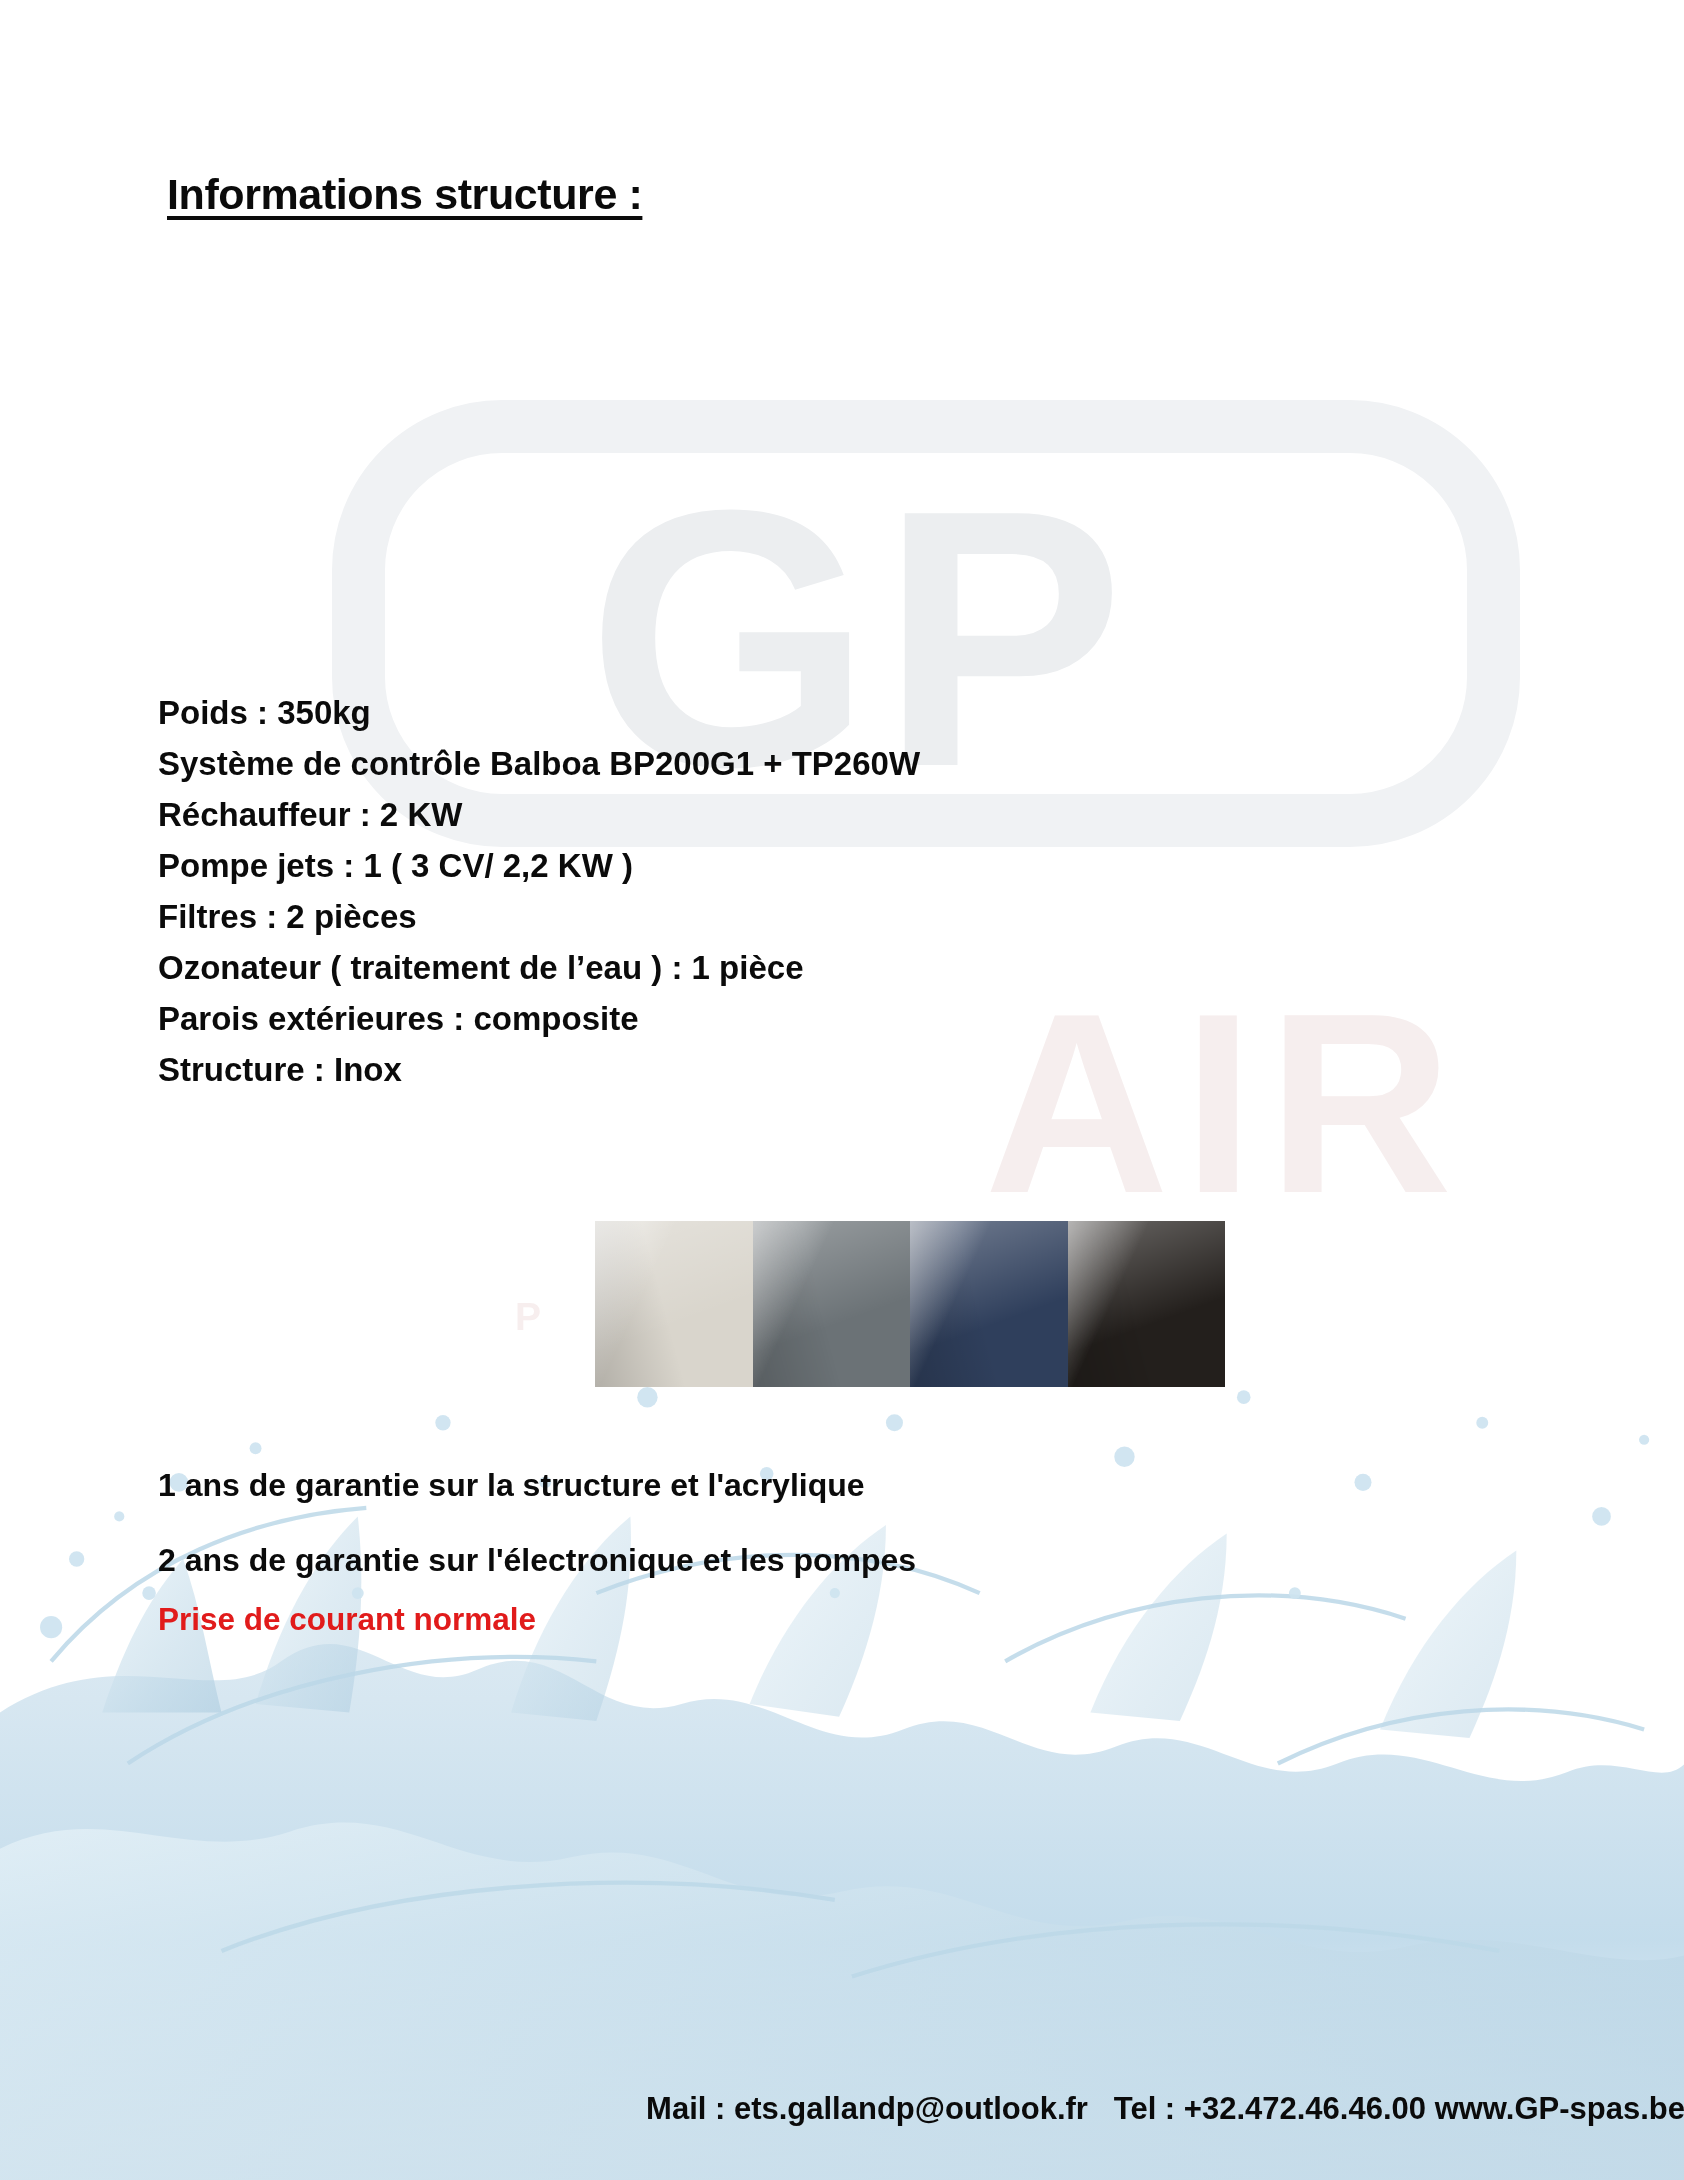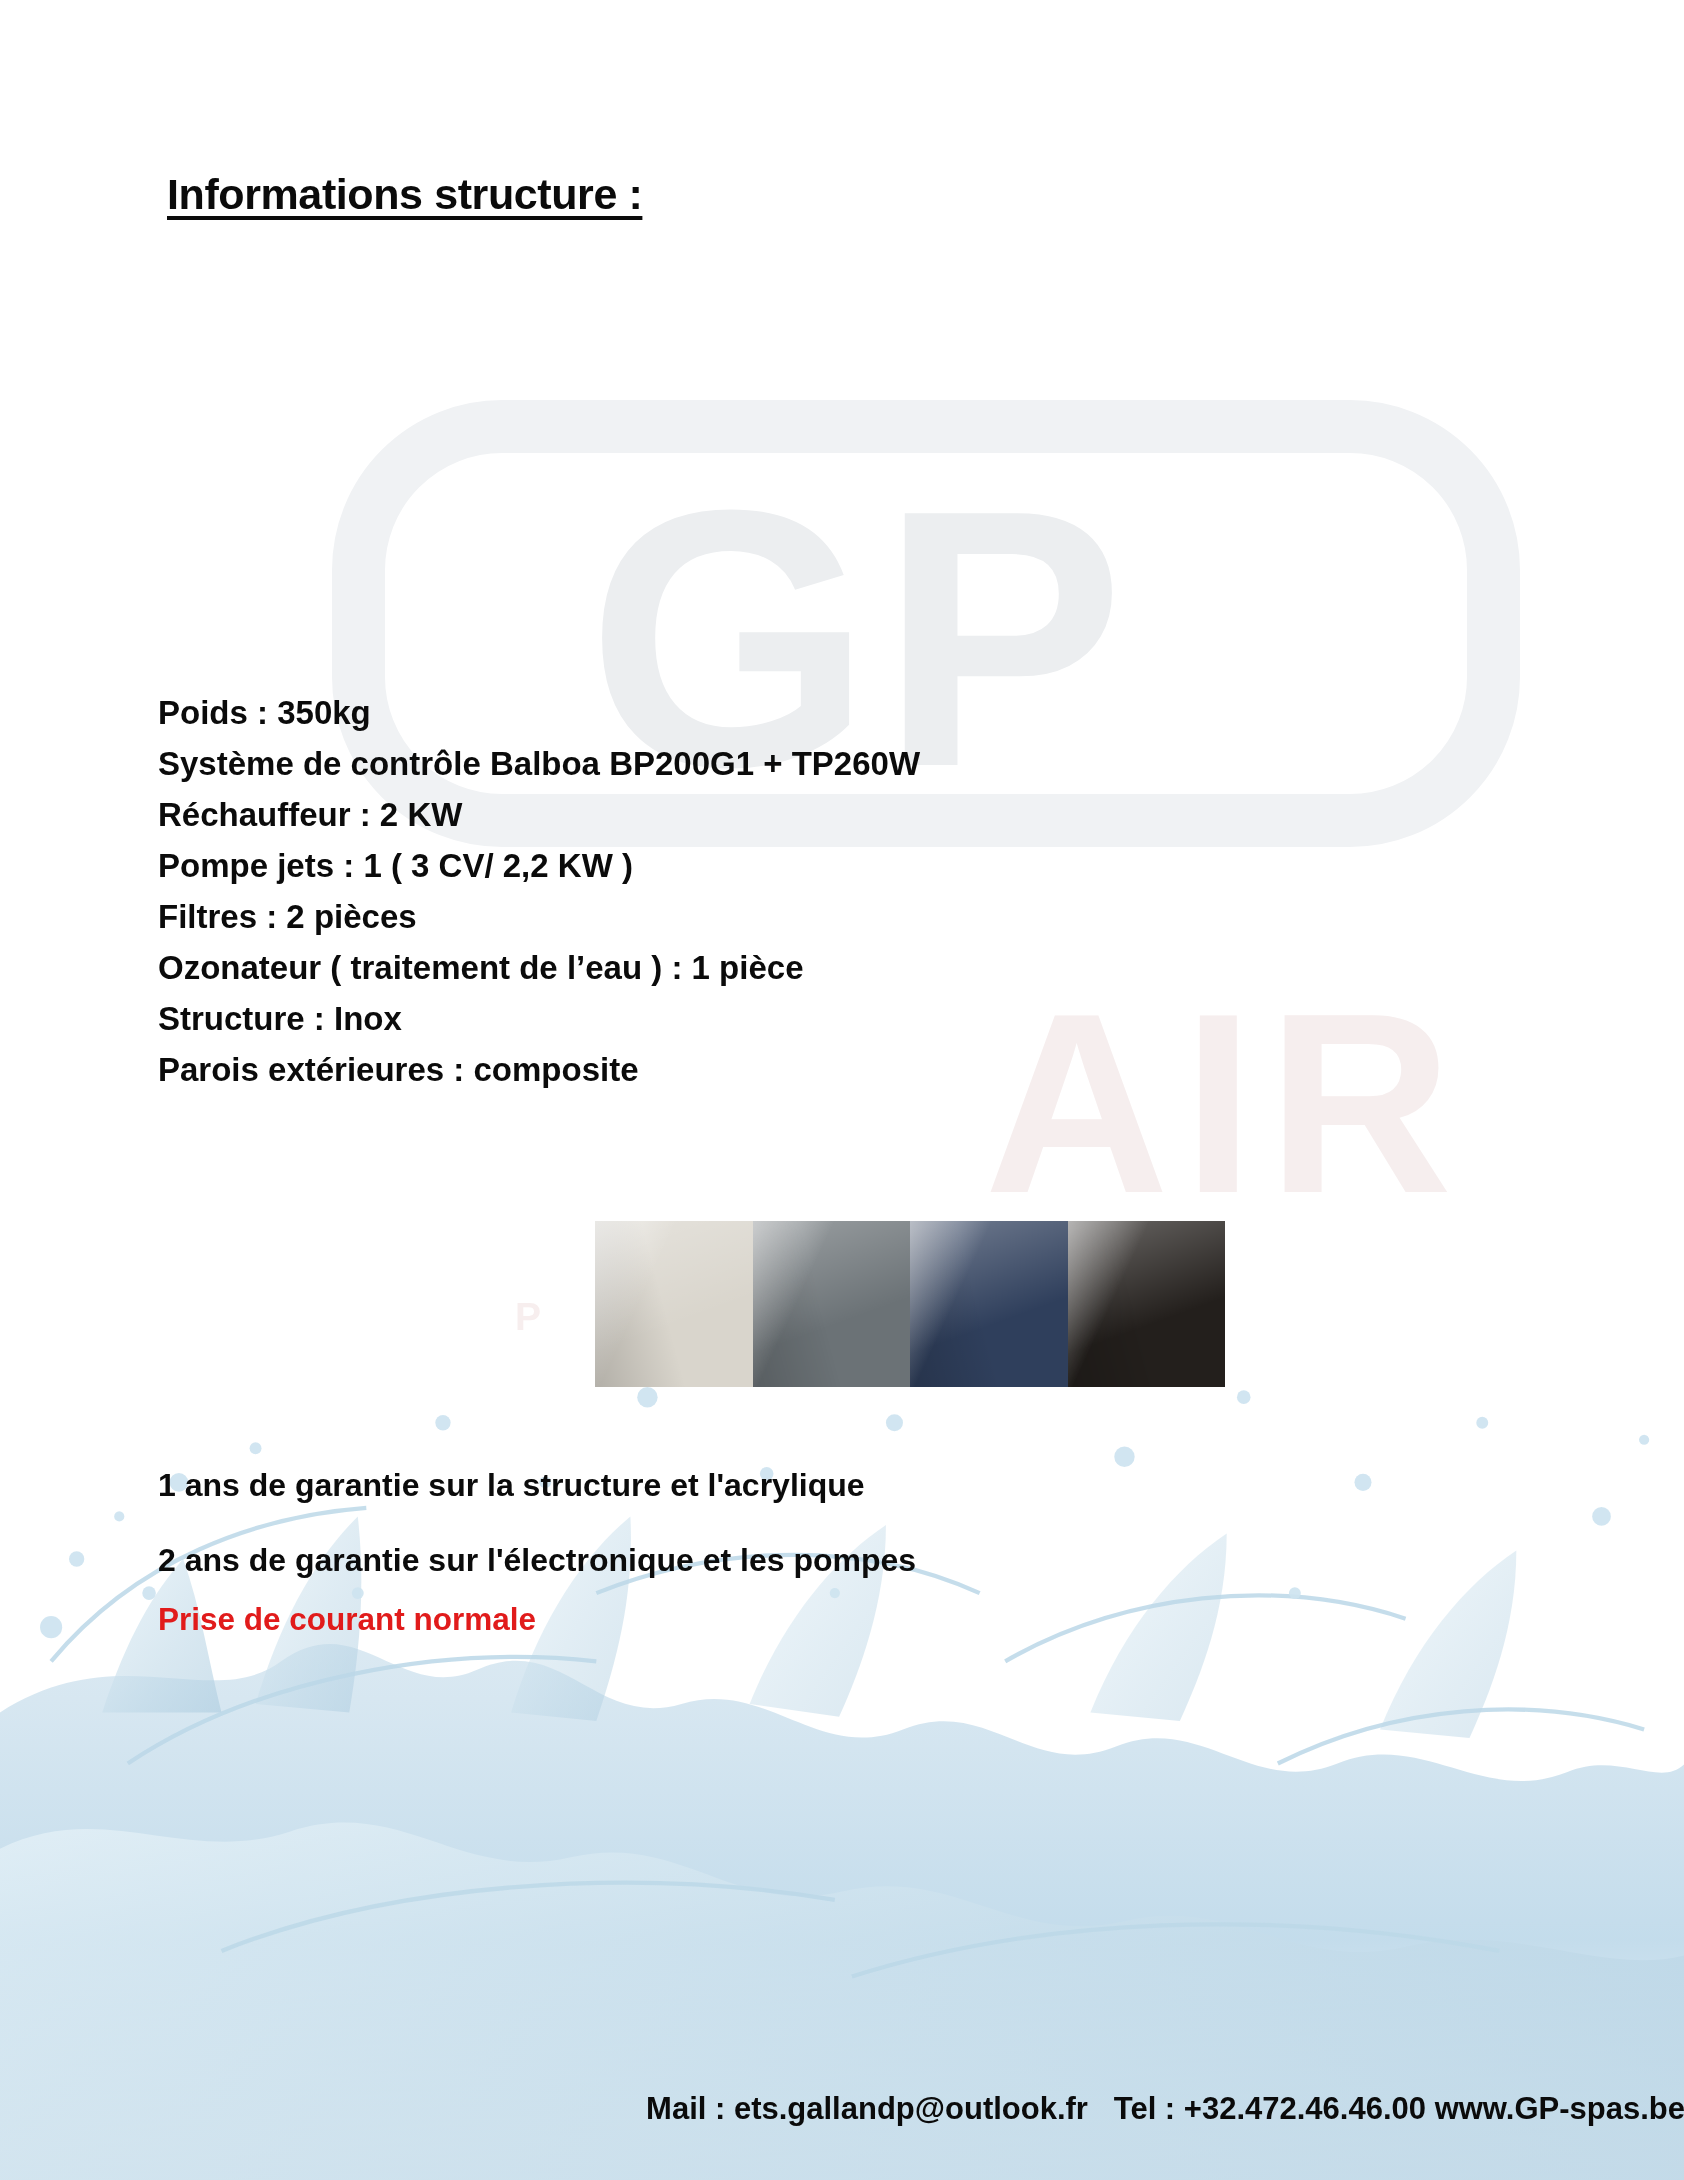--- a/index.html
+++ b/index.html
@@ -245,22 +245,22 @@
 
   <div class="title">Informations structure :</div>
 
   <div class="spec-list">
     <div class="spec-line">Poids : 350kg</div>
     <div class="spec-line">Système de contrôle Balboa BP200G1 + TP260W</div>
     <div class="spec-line">Réchauffeur : 2 KW</div>
     <div class="spec-line">Pompe jets : 1 ( 3 CV/ 2,2 KW )</div>
     <div class="spec-line">Filtres : 2 pièces</div>
     <div class="spec-line">Ozonateur ( traitement de l’eau ) : 1 pièce</div>
+    <div class="spec-line">Parois extérieures : composite</div>
     <div class="spec-line">Structure : Inox</div>
-    <div class="spec-line">Parois extérieures : composite</div>
   </div>
 
   <div class="swatches">
     <div class="swatch" style="background:#d9d5cc">
       <span class="sheen"></span>
     </div>
     <div class="swatch" style="background:#6b7276">
       <span class="sheen"></span>
     </div>
     <div class="swatch" style="background:#2f3f5c">

